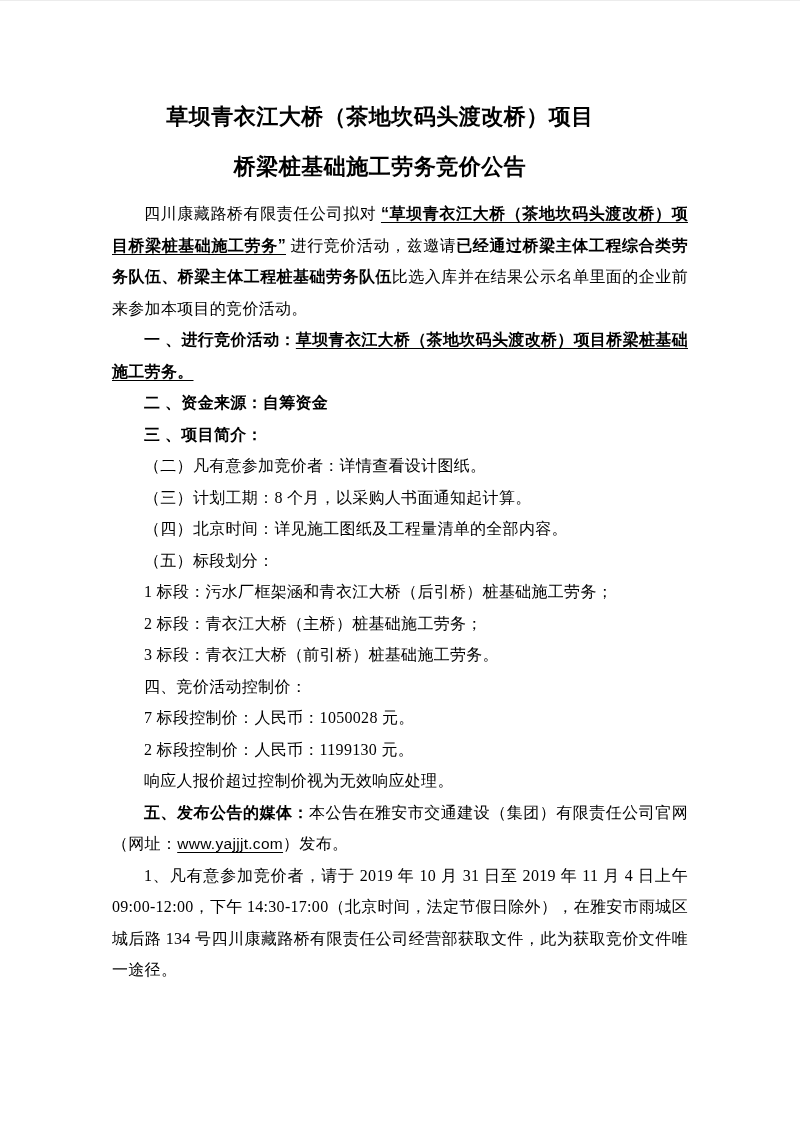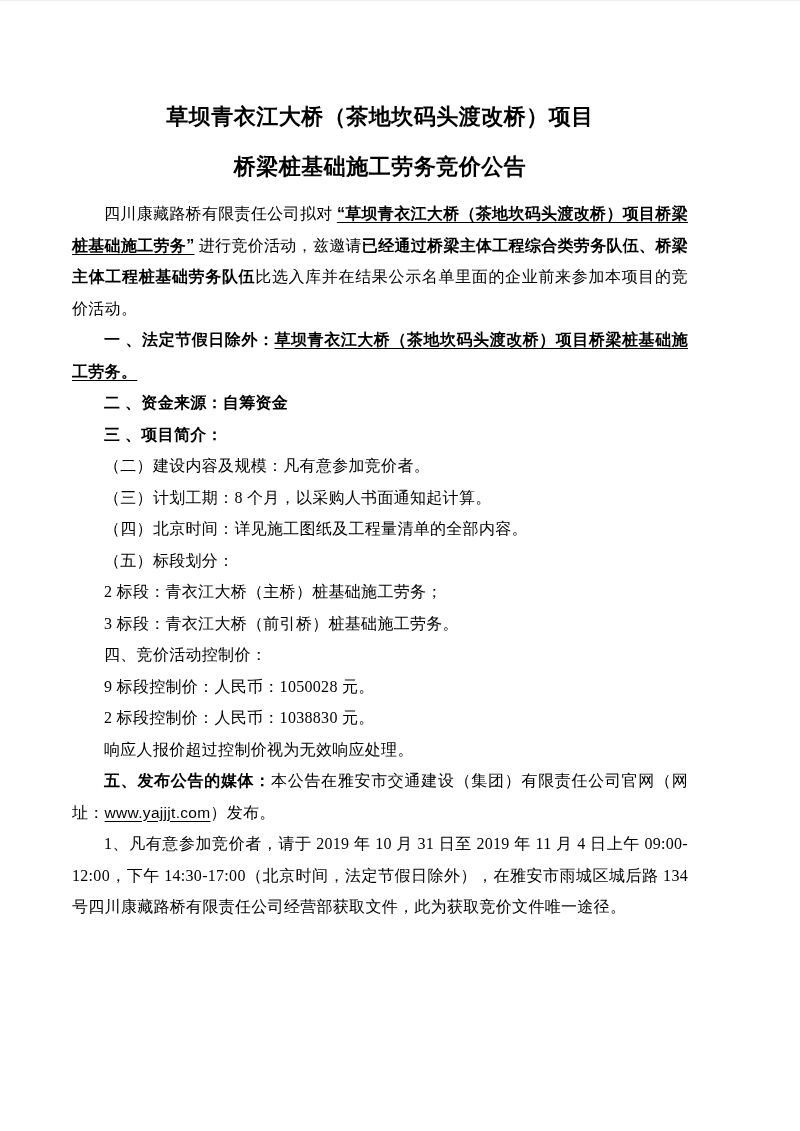--- a/index.html
+++ b/index.html
@@ -29,21 +29,21 @@
   }
   .doc-body { margin-top: 6px; }
   p.para {
     margin: 0;
     font-size: 16px;
     line-height: 31.5px;
     text-align: justify;
     text-justify: inter-ideograph;
     letter-spacing: 0.3px;
   }
-  p.para.indent { text-indent: 2em; }
+  p.para.indent { text-indent: 2em; margin-left: 40px; }
   .seg-bold {
     font-weight: 700;
     font-family: "Liberation Sans", "DejaVu Sans", sans-serif;
   }
   .seg-underline {
     text-decoration: underline;
     text-underline-offset: 3px;
   }
   .seg-mono {
     font-family: Liberation Sans, sans-serif;
@@ -51,29 +51,30 @@
   }
 </style>
 </head>
 <body>
 
 <div class="page">
   <h1 class="title">草坝青衣江大桥（茶地坎码头渡改桥）项目</h1>
   <h1 class="title">桥梁桩基础施工劳务竞价公告</h1>
   <div class="doc-body">
       <p class="para indent"><span>四川康藏路桥有限责任公司拟对 </span><span class="seg-bold seg-underline">“草坝青衣江大桥（茶地坎码头渡改桥）项目桥梁桩基础施工劳务”</span><span> 进行竞价活动，兹邀请</span><span class="seg-bold">已经通过桥梁主体工程综合类劳务队伍、桥梁主体工程桩基础劳务队伍</span><span>比选入库并在结果公示名单里面的企业前来参加本项目的竞价活动。</span></p>
-      <p class="para indent"><span class="seg-bold">一 、法定节假日除外：</span><span class="seg-bold seg-underline">草坝青衣江大桥（茶地坎码头渡改桥）项目桥梁桩基础施工劳务。</span></p>
+      <p class="para indent"><span class="seg-bold">一 、进行竞价活动：</span><span class="seg-bold seg-underline">草坝青衣江大桥（茶地坎码头渡改桥）项目桥梁桩基础施工劳务。</span></p>
       <p class="para indent"><span class="seg-bold">二 、资金来源：自筹资金</span></p>
       <p class="para indent"><span class="seg-bold">三 、项目简介：</span></p>
-      <p class="para indent"><span>（二）建设内容及规模：凡有意参加竞价者。</span></p>
+      <p class="para indent"><span>（二）凡有意参加竞价者：详情查看设计图纸。</span></p>
       <p class="para indent"><span>（三）计划工期：8 个月，以采购人书面通知起计算。</span></p>
       <p class="para indent"><span>（四）北京时间：详见施工图纸及工程量清单的全部内容。</span></p>
       <p class="para indent"><span>（五）标段划分：</span></p>
+      <p class="para indent"><span>1 标段：污水厂框架涵和青衣江大桥（后引桥）桩基础施工劳务；</span></p>
       <p class="para indent"><span>2 标段：青衣江大桥（主桥）桩基础施工劳务；</span></p>
       <p class="para indent"><span>3 标段：青衣江大桥（前引桥）桩基础施工劳务。</span></p>
       <p class="para indent"><span>四、竞价活动控制价：</span></p>
-      <p class="para indent"><span>9 标段控制价：人民币：1050028 元。</span></p>
-      <p class="para indent"><span>2 标段控制价：人民币：1038830 元。</span></p>
+      <p class="para indent"><span>7 标段控制价：人民币：1050028 元。</span></p>
+      <p class="para indent"><span>2 标段控制价：人民币：1199130 元。</span></p>
       <p class="para indent"><span>响应人报价超过控制价视为无效响应处理。</span></p>
       <p class="para indent"><span class="seg-bold">五、发布公告的媒体：</span><span>本公告在雅安市交通建设（集团）有限责任公司官网（网址：</span><span class="seg-underline seg-mono">www.yajjjt.com</span><span>）发布。</span></p>
       <p class="para indent"><span>1、凡有意参加竞价者，请于 2019 年 10 月 31 日至 2019 年 11 月 4 日上午 09:00-12:00，下午 14:30-17:00（北京时间，法定节假日除外），在雅安市雨城区城后路 134 号四川康藏路桥有限责任公司经营部获取文件，此为获取竞价文件唯一途径。</span></p>
     </div>
 </div>
 
 </body></html>

